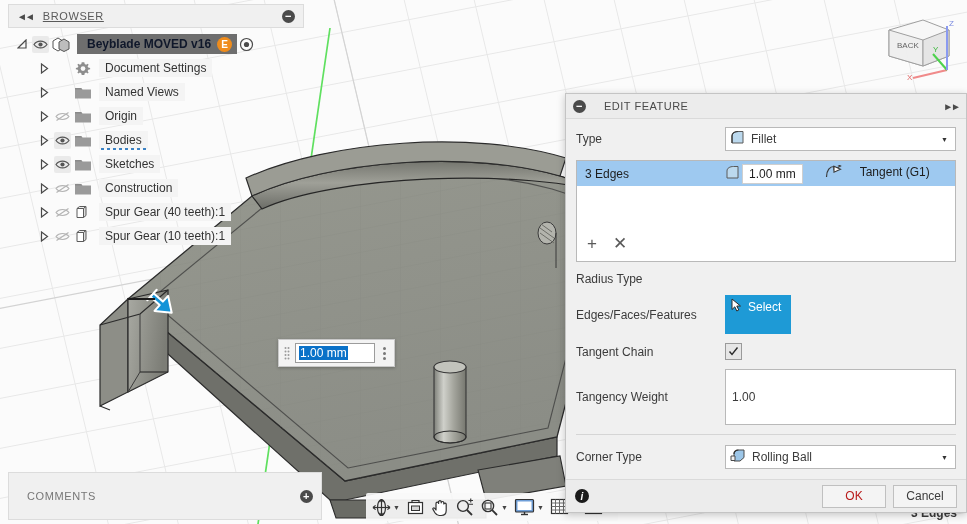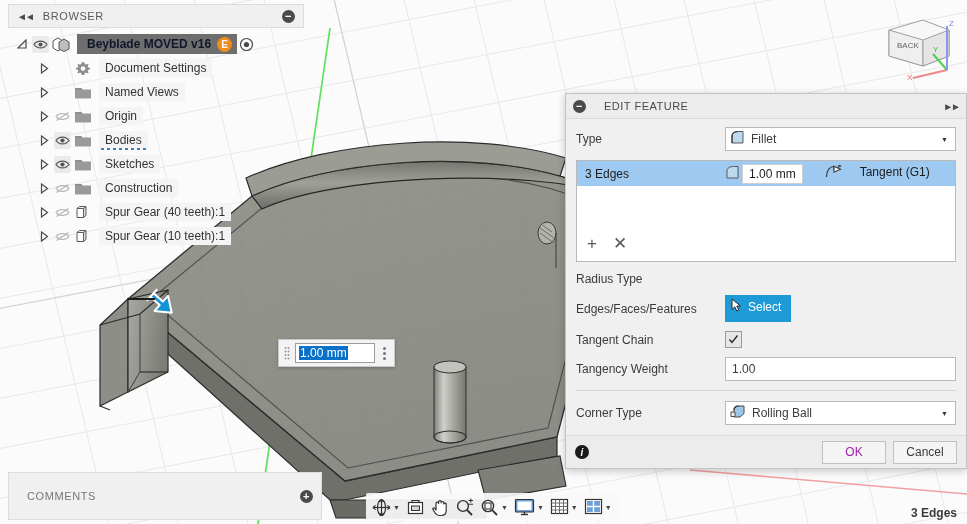--- a/index.html
+++ b/index.html
@@ -13,21 +13,21 @@
   #canvas{position:absolute;inset:0;background:#fbfbfb;}
   #canvas svg{position:absolute;inset:0;}
 
   
   #browser{position:absolute;left:8px;top:4px;width:296px;}
   .panel-head{
     display:flex;align-items:center;height:22px;
     background:#f0f0f0;border:1px solid #dcdcdc;
     padding:0 8px;color:#5a5a5a;font-size:11px;letter-spacing:.6px;
   }
-  .panel-head .ttl{flex:1;margin-left:10px;}
+  .panel-head .ttl{flex:1;margin-left:10px;text-decoration:underline;}
   .collapse-arrows{font-size:10px;color:#4a4a4a;letter-spacing:-2px;}
   .circ-btn{
     width:13px;height:13px;border-radius:50%;background:#4a4a4a;
     display:flex;align-items:center;justify-content:center;
     color:#fff;font-size:11px;line-height:1;font-weight:bold;
   }
   .tree{margin-top:4px;}
   .node{display:flex;align-items:center;height:24px;white-space:nowrap;}
   .tw{width:12px;height:12px;margin-right:4px;flex:none;display:flex;align-items:center;justify-content:center;}
   .tw svg{display:block;}
@@ -111,25 +111,25 @@
   .row .lab{width:130px;font-size:12px;color:#3b3b3b;}
   .ctrl{flex:1;}
   .combo{
     display:flex;align-items:center;height:22px;background:#fff;
     border:1px solid #b9b9b9;padding:0 4px;
   }
   .combo .txt{flex:1;margin-left:6px;font-size:12px;}
   .combo .dd{font-size:7px;color:#333;margin-right:3px;}
   .txtfield{
     height:22px;background:#fff;border:1px solid #b9b9b9;
-    display:flex;align-items:center;padding:0 6px;font-size:12px;
+    display:flex;align-items:center;padding:16px 6px;font-size:12px;
   }
   .select-btn{
     display:inline-flex;align-items:center;gap:5px;
-    background:#1e9ad6;color:#fff;height:23px;padding:0 10px 4px 6px;
+    background:#1e9ad6;color:#fff;height:23px;padding:0 10px 16px 6px;
     font-size:12px;cursor:pointer;
   }
   .chk{
     width:15px;height:15px;background:#e6e6e6;border:1px solid #9a9a9a;
     display:flex;align-items:center;justify-content:center;
   }
   .edge-list{
     background:#fff;border:1px solid #b9b9b9;height:100px;margin-bottom:10px;
     display:flex;flex-direction:column;
   }
@@ -153,21 +153,21 @@
   .info-i{
     width:14px;height:14px;border-radius:50%;background:#1a1a1a;color:#fff;
     font-size:10px;font-weight:bold;display:flex;align-items:center;justify-content:center;
     font-style:italic;
   }
   .dlg-foot .spacer{flex:1;}
   .btn{
     height:21px;min-width:62px;border:1px solid #c0c0c0;background:#f4f4f4;
     display:flex;align-items:center;justify-content:center;font-size:12px;margin-left:7px;
   }
-  .btn.disabled{color:#a21caf;margin-left:32px;}
+  .btn.disabled{color:#b91c1c;margin-left:32px;}
   .btn.active{color:#3b3b3b;}
 </style>
 </head>
 <body>
 
 <div id="canvas">
   <svg width="967" height="524" viewBox="0 0 967 524">
     <defs>
       <linearGradient id="topface" x1="0" y1="0" x2="0.4" y2="1">
         <stop offset="0" stop-color="#96988f"></stop>

